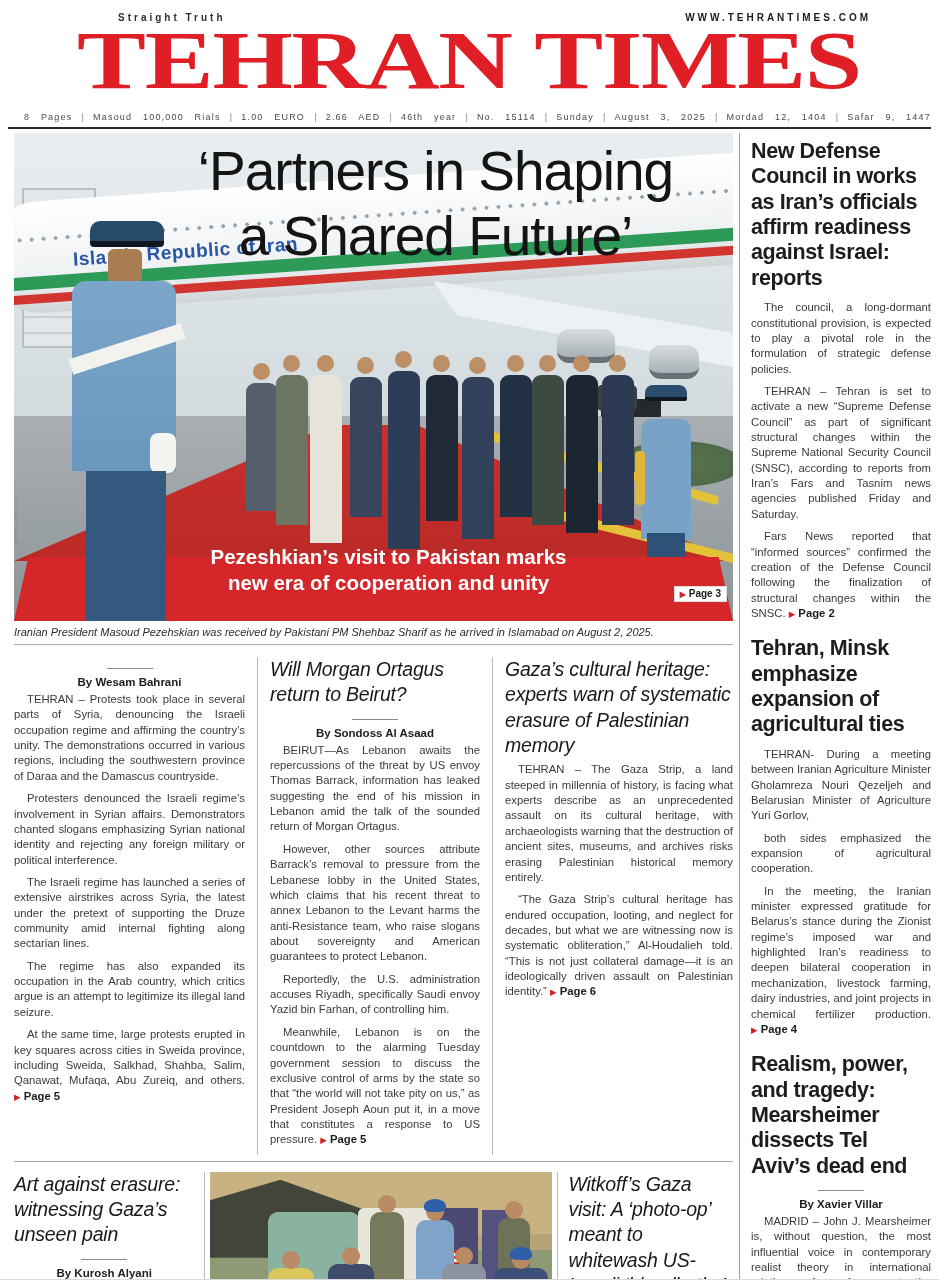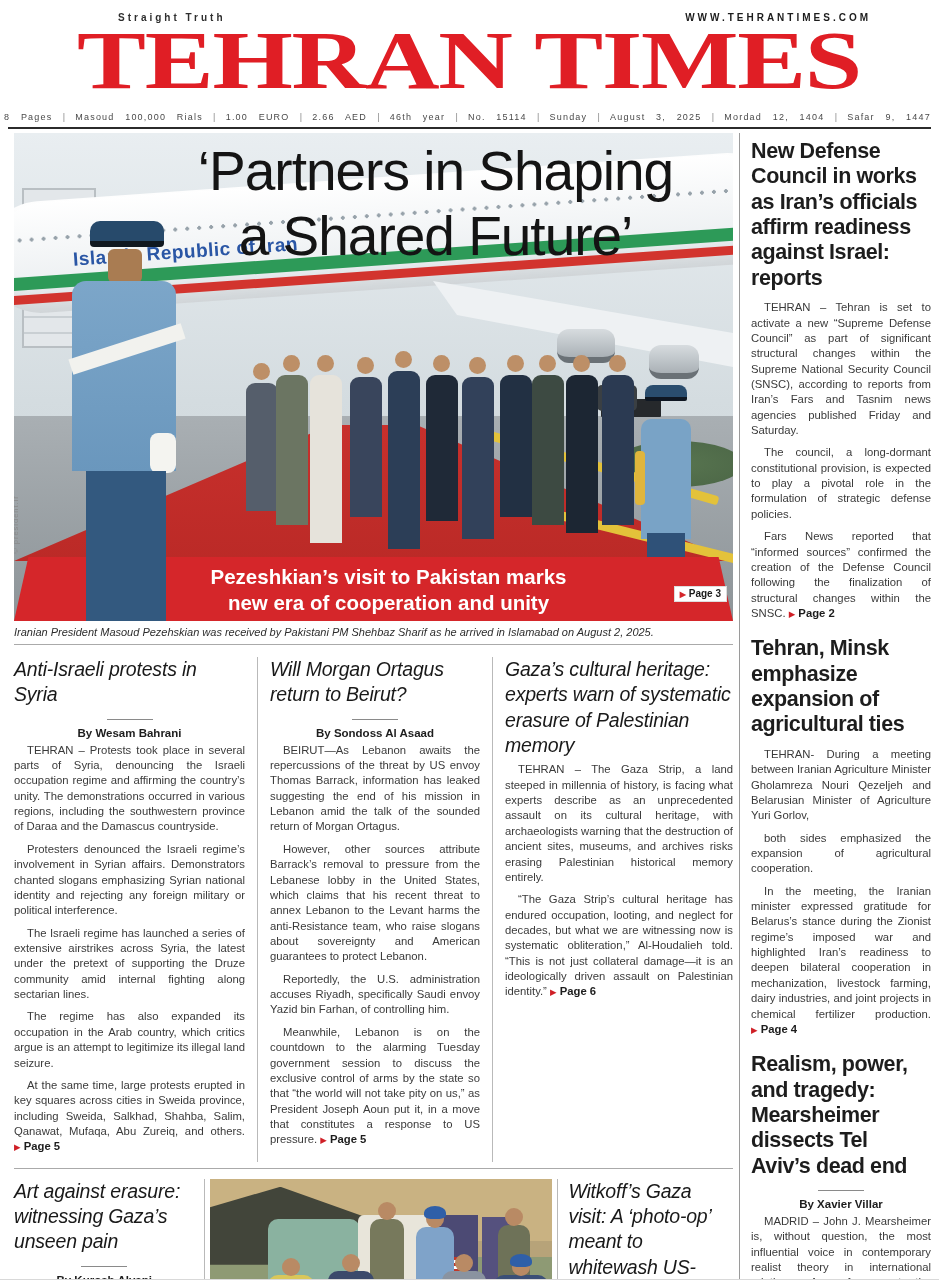--- a/index.html
+++ b/index.html
@@ -6,21 +6,21 @@
   html,body { background:#f2f2f2; }
   body { width:939px; margin:0 auto; font-family:"Liberation Sans", sans-serif; }
   .page { position:relative; width:939px; height:1280px; background:#fff; overflow:hidden; border-bottom:1px solid #d9d9d9; }
 
   
   .mast { position:relative; height:108px; }
   .tagline { position:absolute; left:118px; top:12px; font-size:10px; font-weight:bold; letter-spacing:3px; color:#2e2e2e; }
   .website { position:absolute; right:68px; top:12px; font-size:10px; font-weight:bold; letter-spacing:3px; color:#1c1c1c; }
   .mast-title-wrap { position:absolute; left:0; right:0; top:20px; text-align:center; }
   .mast-title { display:inline-block; font-family:"Liberation Serif", serif; font-weight:bold; font-size:82px; line-height:1; color:#e01e25; transform:scaleX(1.26); letter-spacing:-1px; white-space:nowrap; }
-  .infobar { display:flex; justify-content:space-between; align-items:center; margin:4px 8px 0 4px; font-size:9px; color:#4a4a4a; letter-spacing:1.2px; word-spacing:7px; }
+  .infobar { display:flex; justify-content:space-between; align-items:center; margin:4px 8px 0 24px; font-size:9px; color:#4a4a4a; letter-spacing:1.2px; word-spacing:7px; }
   .infobar .sep { color:#8a8a8a; letter-spacing:0; }
   .mast-rule { border-top:2px solid #2b2b2b; margin:5px 8px 0 8px; }
 
   
   .content { display:flex; padding:4px 8px 0 8px; }
   .main-col { width:731px; padding-right:6px; }
   .right-col { width:192px; border-left:1px solid #9a9a9a; padding-left:11px; padding-top:6px; }
 
   
   .lead { position:relative; width:719px; height:488px; margin-left:6px; overflow:hidden; background:linear-gradient(#e9eef1, #d4dce0 55%, #c9d1d5); }
@@ -49,21 +49,21 @@
   .guard-l .glove { position:absolute; left:108px; top:212px; width:26px; height:40px; background:#f4f4f0; border-radius:8px; }
   .guard-l .pants { position:absolute; left:44px; top:250px; width:80px; height:150px; background:#33597f; }
   .guard-r { position:absolute; right:34px; top:252px; width:64px; height:220px; }
   .guard-r .cap { position:absolute; left:10px; top:0; width:42px; height:16px; background:#2a4d6e; border-radius:8px 8px 2px 2px; border-bottom:4px solid #0f1722; }
   .guard-r .body { position:absolute; left:6px; top:30px; width:50px; height:120px; background:#79a3c6; border-radius:10px 10px 0 0; }
   .guard-r .tassel { position:absolute; left:0; top:66px; width:10px; height:54px; background:#e0b53c; border-radius:4px; }
   .guard-r .pants { position:absolute; left:12px; top:148px; width:38px; height:72px; background:#2f5178; }
 
   .lead-headline { position:absolute; left:130px; right:6px; top:6px; text-align:center; font-weight:normal; font-size:55px; line-height:1.18; color:#141414; letter-spacing:-1px; }
   .red-band { position:absolute; left:0; right:0; bottom:0; height:64px; background:#d5262a; clip-path:polygon(0 100%, 2% 0, 98% 0, 100% 100%); }
-  .band-text { position:absolute; left:140px; right:110px; bottom:4px; text-align:center; color:#fff; font-weight:bold; font-size:20.5px; line-height:1.3; }
+  .band-text { position:absolute; left:140px; right:110px; bottom:24px; text-align:center; color:#fff; font-weight:bold; font-size:20.5px; line-height:1.3; }
   .page-badge { position:absolute; right:7px; bottom:20px; background:#fff; padding:1px 5px 2px 5px; font-size:10px; font-weight:bold; color:#1a1a1a; box-shadow:0 0 0 1px #ddd; }
   .page-badge .tri { color:#d5262a; font-size:8px; }
   .photo-credit { position:absolute; left:-28px; bottom:92px; transform:rotate(-90deg); font-size:7.5px; color:#8a8a8a; letter-spacing:1px; }
 
   .lead-caption { margin:5px 0 6px 6px; font-style:italic; font-size:11px; color:#2c2c2c; }
   .hr-light { border-top:1px solid #aaa; margin:6px 0 0 6px; }
 
   
   .mid-row { display:flex; margin-left:6px; padding-top:12px; min-height:308px; }
   .mid-col { padding-right:12px; }
@@ -202,21 +202,20 @@
 
         <div class="photo-credit">©&nbsp;<span>president.ir</span></div>
       </div>
 
       <div class="lead-caption">Iranian President Masoud Pezehskian was received by Pakistani PM Shehbaz Sharif as he arrived in Islamabad on August 2, 2025.</div>
       <div class="hr-light"></div>
 
       <div class="mid-row">
 
         <div class="mid-col c1">
-          <div class="it-h">Anti-Israeli protests in Syria</div>
           <div class="by-rule"></div>
           <div class="byline">By Wesam Bahrani</div>
           <div class="body">
             <p>TEHRAN – Protests took place in several parts of Syria, denouncing the Israeli occupation regime and affirming the country’s unity. The demonstrations occurred in various regions, including the southwestern province of Daraa and the Damascus countryside.</p>
             <p>Protesters denounced the Israeli regime’s involvement in Syrian affairs. Demonstrators chanted slogans emphasizing Syrian national identity and rejecting any foreign military or political interference.</p>
             <p>The Israeli regime has launched a series of extensive airstrikes across Syria, the latest under the pretext of supporting the Druze community amid internal fighting along sectarian lines.</p>
             <p>The regime has also expanded its occupation in the Arab country, which critics argue is an attempt to legitimize its illegal land seizure.</p>
             <p><span>At the same time, large protests erupted in key squares across cities in Sweida province, including Sweida, Salkhad, Shahba, Salim, Qanawat, Mufaqa, Abu Zureiq, and others.</span> <span class="pref"><span class="tri">▶</span> <b>Page 5</b></span></p>
           </div>
         </div>
@@ -278,22 +277,22 @@
 
         </div>
       </div>
     </div>
 
     <div class="right-col">
 
       <div class="rc-art">
         <div class="rc-h">New Defense Council in works as Iran’s officials affirm readiness against Israel: reports</div>
         <div class="body">
+          <p>The council, a long-dormant constitutional provision, is expected to play a pivotal role in the formulation of strategic defense policies.</p>
           <p>TEHRAN – Tehran is set to activate a new “Supreme Defense Council” as part of significant structural changes within the Supreme National Security Council (SNSC), according to reports from Iran’s Fars and Tasnim news agencies published Friday and Saturday.</p>
-          <p>The council, a long-dormant constitutional provision, is expected to play a pivotal role in the formulation of strategic defense policies.</p>
           <p><span>Fars News reported that “informed sources” confirmed the creation of the Defense Council following the finalization of structural changes within the SNSC.</span> <span class="pref"><span class="tri">▶</span> <b>Page 2</b></span></p>
         </div>
       </div>
 
       <div class="rc-art">
         <div class="rc-h">Tehran, Minsk emphasize expansion of agricultural ties</div>
         <div class="body">
           <p>TEHRAN- During a meeting between Iranian Agriculture Minister Gholamreza Nouri Qezeljeh and Belarusian Minister of Agriculture Yuri Gorlov,</p>
           <p>both sides emphasized the expansion of agricultural cooperation.</p>
           <p><span>In the meeting, the Iranian minister expressed gratitude for Belarus’s stance during the Zionist regime’s imposed war and highlighted Iran’s readiness to deepen bilateral cooperation in mechanization, livestock farming, dairy industries, and joint projects in chemical fertilizer production.</span> <span class="pref"><span class="tri">▶</span> <b>Page 4</b></span></p>

